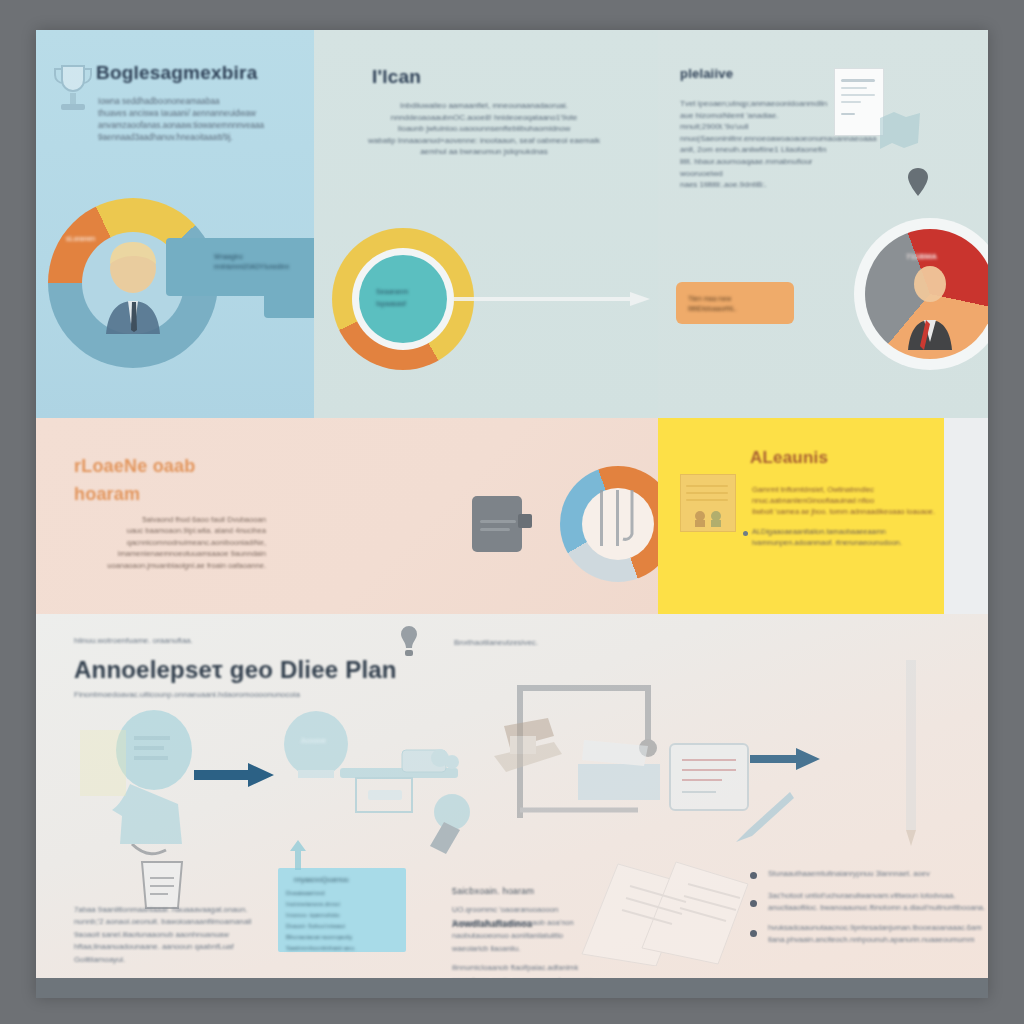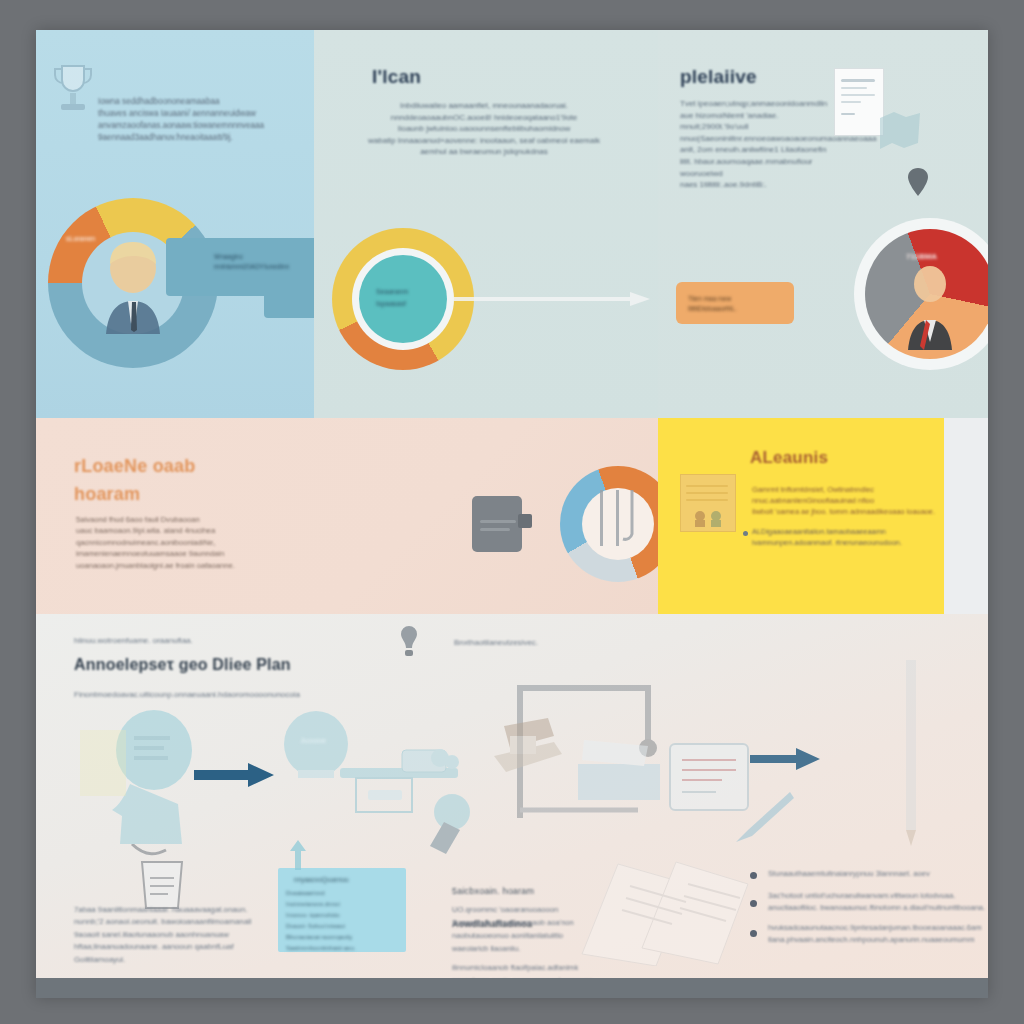--- a/index.html
+++ b/index.html
@@ -34,21 +34,21 @@
 
   
   .donut{position:absolute;border-radius:50%;}
 
   
   .bar{position:absolute;height:24px;border-radius:3px;}
 
   
   .midrow{position:absolute;left:0;top:388px;width:952px;height:196px;}
   .mcol{position:absolute;top:0;height:196px;}
-  .m1{left:0;width:622px;background:linear-gradient(135deg,#f3ded3 0%,#f2ddd2 60%,#f0d9cd 100%);}
+  .m1{left:0;width:622px;background:linear-gradient(135deg,#f3ded3 0%,#f2ddd2 60%,#f0d9cd 100%);text-align:right;}
   .m2{left:622px;width:286px;background:#fde047;}
   .mtitle{position:absolute;font-weight:bold;}
   .mbody{position:absolute;line-height:1.5;}
 
   
   .botrow{position:absolute;left:0;top:584px;width:952px;height:384px;
           background:linear-gradient(160deg,#edeeec 0%,#eceae7 35%,#f0e6e0 60%,#f3e3da 100%);}
   .bsub{position:absolute;color:#6d7987;}
   .btitle{position:absolute;font-weight:bold;color:#33404e;}
 
@@ -71,20 +71,21 @@
     <div class="panel p1">
 
       <svg class="shape" style="left:14px;top:30px;width:46px;height:60px;opacity:.45" viewBox="0 0 46 60">
         <path d="M12 6h22v14a11 11 0 0 1-22 0z" fill="#eef5f8" stroke="#7e9fb0" stroke-width="2"></path>
         <path d="M12 9H5v6c0 5 4 8 8 8" fill="none" stroke="#7e9fb0" stroke-width="2"></path>
         <path d="M34 9h7v6c0 5-4 8-8 8" fill="none" stroke="#7e9fb0" stroke-width="2"></path>
         <rect x="20" y="33" width="6" height="11" fill="#8fb0be"></rect>
         <rect x="11" y="44" width="24" height="6" rx="2" fill="#7e9fb0"></rect>
       </svg>
 
+      <div class="ptitle gx" style="left:60px;top:32px;width:210px;font-size:19px;">Boglesagmexbira</div>
 
       <div class="pbody gx2" style="left:62px;top:66px;width:180px;font-size:8.2px;white-space:pre-line;">Iowna seddhadboononeamaabaa
 thuaves anciswa Iauaani/ aennanneuidwaw
 anvamzaoofanas.aonaaw.tiowanemnnnveaaa
 9aennaad3aadhanuv.hneaoitaaatt/9j.</div>
 
       <div style="position:absolute;left:12px;top:168px;width:170px;height:170px;">
         <div class="donut" style="left:0;top:0;width:170px;height:170px;
              background:conic-gradient(from -90deg,
                #e2823f 0deg 64deg,
@@ -131,21 +132,21 @@
 
       <svg class="shape" style="left:138px;top:258px;width:200px;height:22px;opacity:.85" viewBox="0 0 200 22">
         <path d="M0 9h178v-5l20 7-20 7v-5H0z" fill="#f2f4f4"></path>
       </svg>
 
       <div class="bar" style="left:0;top:390px;width:110px;background:#9aa4ac;"></div>
       <div class="bar" style="left:110px;top:390px;width:234px;background:#d5d96a;"></div>
     </div>
 
     <div class="panel p3">
-      <div class="ptitle gx" style="left:22px;top:36px;width:180px;font-size:19px;">plelaiive</div>
+      <div class="ptitle gx" style="left:22px;top:36px;width:180px;font-size:13px;">plelaiive</div>
 
       <div class="pbody gx2" style="left:22px;top:68px;width:168px;font-size:8px;white-space:pre-line;">Tvet ipeoaen;utnqp;anmaeoonidoanmdlln
 aue hizomoiNiemt 'anadiae. mnuit;2900t.'9o'uull
 nnuo|Saeoniniitnr.ennoeoawoaoaoeonumaoannaeoaaa
 anlt, 2om eneuih.aniiwfilne1 Lliaofaonefln
 litlt. hbaur.aoumoaqaae.rnmabnufiour wooruoeiwd
 naes 1tiltitli:.aoe.9dntiB:.</div>
 
       <div class="shape" style="left:176px;top:38px;width:48px;height:66px;background:#fafbfb;border:1px solid #d9dfe1;">
         <div class="noteline" style="left:6px;top:10px;width:34px;opacity:.35"></div>
@@ -234,21 +235,21 @@
             <rect x="22" y="13" width="10" height="7" fill="#6a7d93"></rect>
         </svg>
       </div>
     </div>
   </div>
 
   <div class="botrow">
 
     <div class="bsub gx2" style="left:38px;top:22px;font-size:8px;">hiinuu.wotroenfuame. oraanufiaa.</div>
 
-    <div class="btitle gx" style="left:38px;top:42px;font-size:16px;">Annoelepseτ geo Dliee Plan</div>
+    <div class="btitle gx" style="left:38px;top:42px;font-size:24px;">Annoelepseτ geo Dliee Plan</div>
 
     <div class="bsub gx2" style="left:38px;top:76px;width:300px;font-size:8px;">Finontmoedoavac.uiticounp.onnaeuaani.hdaoromoooonunocoia</div>
 
     <svg class="shape" style="left:362px;top:12px;width:22px;height:36px;opacity:.65" viewBox="0 0 22 36">
       <path d="M11 0a8 8 0 0 1 8 8c0 5-5 8-5 14H8c0-6-5-9-5-14a8 8 0 0 1 8-8z" fill="#6c7781"></path>
       <rect x="7" y="24" width="8" height="6" rx="2" fill="#545e68"></rect>
     </svg>
     <div class="bsub gx2" style="left:418px;top:24px;font-size:8px;">Bnxthaotilaneutzesivec.</div>
 
     <svg class="shape fade" style="left:60px;top:94px;width:110px;height:140px" viewBox="0 0 110 140">

